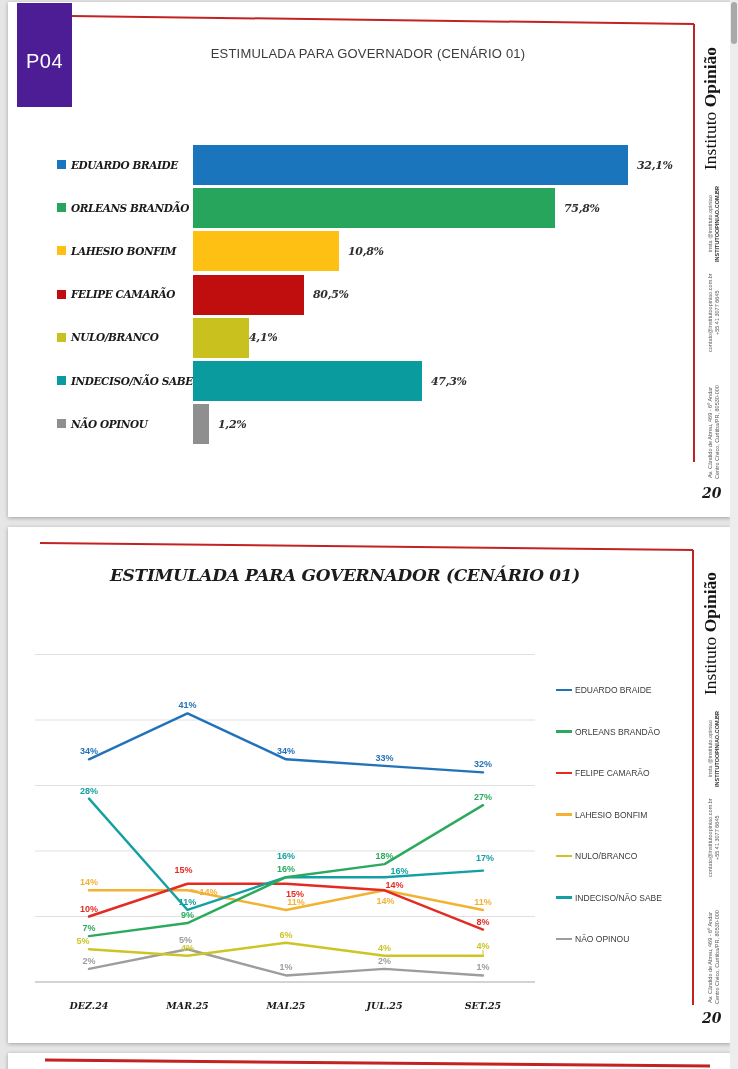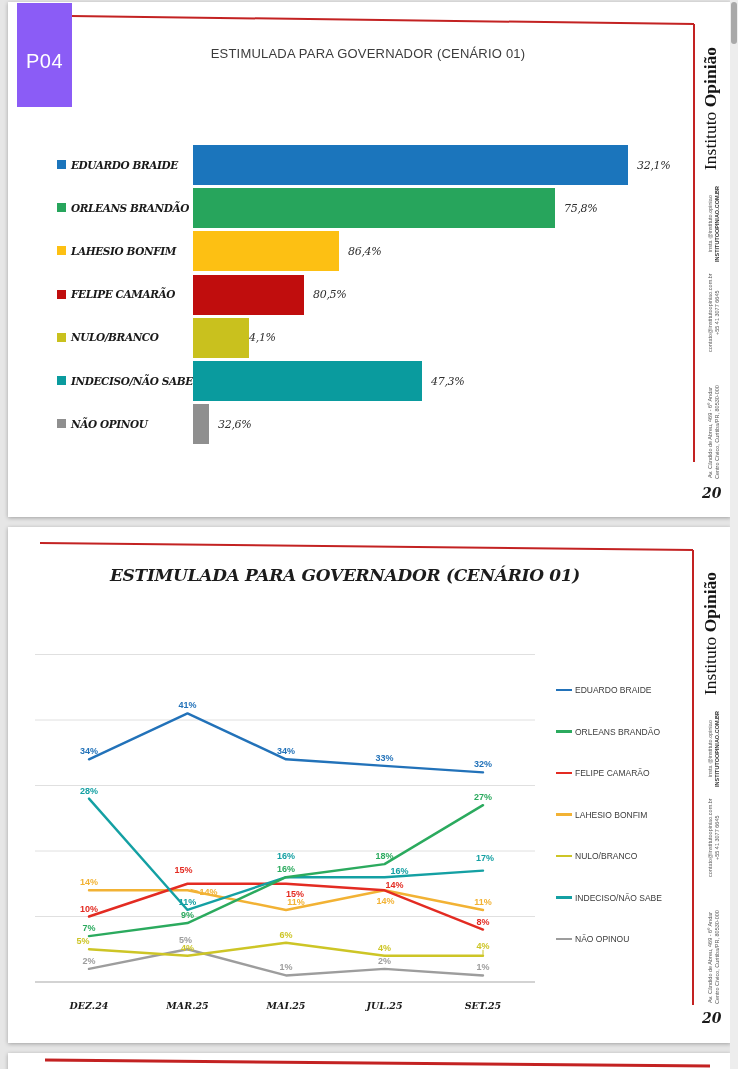--- a/index.html
+++ b/index.html
@@ -6,39 +6,39 @@
   html,body { background:#dedede; }
   .canvas { position:relative; width:738px; height:1069px; background:#e6e6e6; overflow:hidden;
             font-family:"Liberation Sans", sans-serif; }
   .page { position:absolute; left:8px; width:723px; background:#ffffff;
           box-shadow:0 1px 4px rgba(0,0,0,.30); }
   #page18 { top:2px; height:515px; }
   #page19 { top:527px; height:516px; }
   #page-next { top:1053px; height:20px; }
   .accent-svg { position:absolute; left:0; top:0; pointer-events:none; }
 
-  .p04-box { position:absolute; left:9px; top:1px; width:55px; height:104px; background:#8b5cf6;
+  .p04-box { position:absolute; left:9px; top:1px; width:55px; height:104px; background:#4c1d95;
              color:#ffffff; font-size:20px; letter-spacing:.5px; display:flex; align-items:center;
              justify-content:center; padding-top:12px; }
   .title-sans { position:absolute; left:30px; top:44px; width:660px; text-align:center;
                 font-size:13px; color:#3c3c3c; letter-spacing:.2px; }
   .title-slab { position:absolute; left:27px; top:38px; width:620px; text-align:center;
                 font-family:"DejaVu Serif", serif; font-style:italic; font-weight:bold;
                 font-size:17px; color:#1c1c1c; letter-spacing:-0.3px; }
 
   
   .bar-row { position:absolute; left:0; height:40px; width:700px; }
   .bar-row .sw { position:absolute; left:49px; top:15px; width:9px; height:9px; }
   .bar-row .cat { position:absolute; left:63px; top:0; width:122px; height:40px; display:flex;
                   align-items:center; font-family:"DejaVu Serif", serif; font-style:italic;
                   font-weight:bold; font-size:10.5px; color:#1a1a1a; letter-spacing:-0.4px;
                   line-height:11px; }
   .bar-row .bar { position:absolute; left:185px; top:0; height:40px; }
   .bar-row .val { position:absolute; top:0; height:40px; display:flex; align-items:center;
-                  font-family:"DejaVu Serif", serif; font-style:italic; font-weight:normal;
+                  font-family:"DejaVu Serif", serif; font-style:italic; font-weight:bold;
                   font-size:11px; color:#2e2e2e; letter-spacing:-0.3px; }
 
   
   .lg-item { position:absolute; left:548px; height:12px; display:flex; align-items:center; }
   .lg-item .lsw { display:inline-block; width:16px; height:2.5px; }
   .lg-item .ltx { margin-left:3px; font-size:8.5px; color:#3a3a3a; letter-spacing:0; white-space:nowrap; }
 
   
   .vt { position:absolute; writing-mode:vertical-rl; transform:rotate(180deg);
         text-align:center; white-space:nowrap; }
@@ -81,21 +81,21 @@
         <div class="bar-row" style="top: 186.2px;">
           <span class="sw" style="background: rgb(39, 165, 92);"></span>
           <div class="cat">ORLEANS BRANDÃO</div>
           <div class="bar" style="width: 362px; background: rgb(39, 165, 92);"></div>
           <div class="val" style="left: 556px;">75,8%</div>
         </div>
         <div class="bar-row" style="top: 229.4px;">
           <span class="sw" style="background: rgb(253, 192, 19);"></span>
           <div class="cat">LAHESIO BONFIM</div>
           <div class="bar" style="width: 146px; background: rgb(253, 192, 19);"></div>
-          <div class="val" style="left: 340px;">86,4%</div>
+          <div class="val" style="left: 340px;">10,8%</div>
         </div>
         <div class="bar-row" style="top: 272.6px;">
           <span class="sw" style="background: rgb(192, 13, 13);"></span>
           <div class="cat">FELIPE CAMARÃO</div>
           <div class="bar" style="width: 111px; background: rgb(192, 13, 13);"></div>
           <div class="val" style="left: 305px;">80,5%</div>
         </div>
         <div class="bar-row" style="top: 315.8px;">
           <span class="sw" style="background: rgb(201, 193, 30);"></span>
           <div class="cat">NULO/BRANCO</div>
@@ -105,21 +105,21 @@
         <div class="bar-row" style="top: 359px;">
           <span class="sw" style="background: rgb(10, 155, 158);"></span>
           <div class="cat">INDECISO/NÃO SABE</div>
           <div class="bar" style="width: 229px; background: rgb(10, 155, 158);"></div>
           <div class="val" style="left: 423px;">47,3%</div>
         </div>
         <div class="bar-row" style="top: 402.2px;">
           <span class="sw" style="background: rgb(143, 143, 143);"></span>
           <div class="cat">NÃO OPINOU</div>
           <div class="bar" style="width: 16px; background: rgb(143, 143, 143);"></div>
-          <div class="val" style="left: 210px;">32,6%</div>
+          <div class="val" style="left: 210px;">1,2%</div>
         </div>
       </div>
 
     <div class="vt brand">
       <span>Instituto </span><b>Opinião</b>
     </div>
     <div class="vt tiny social">
       <div>insta @instituto.opiniao</div>
       <div class="b">INSTITUTOOPINIAO.COM.BR</div>
     </div>

